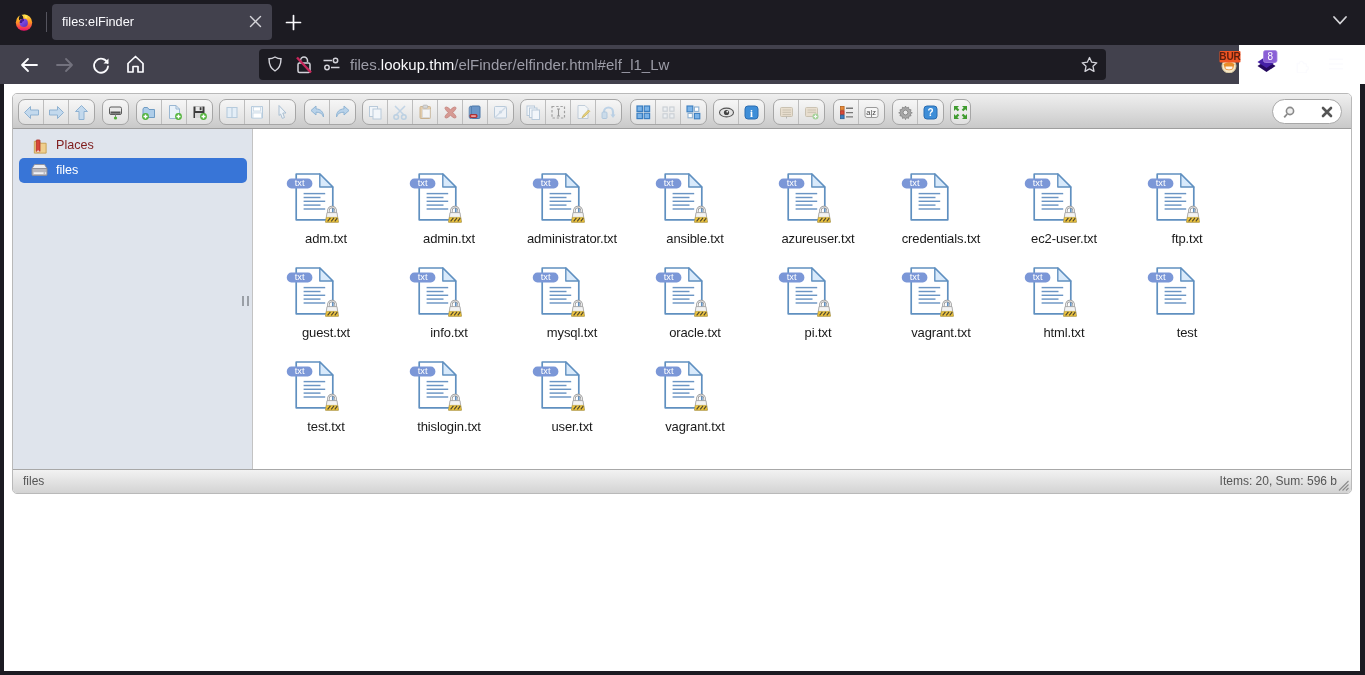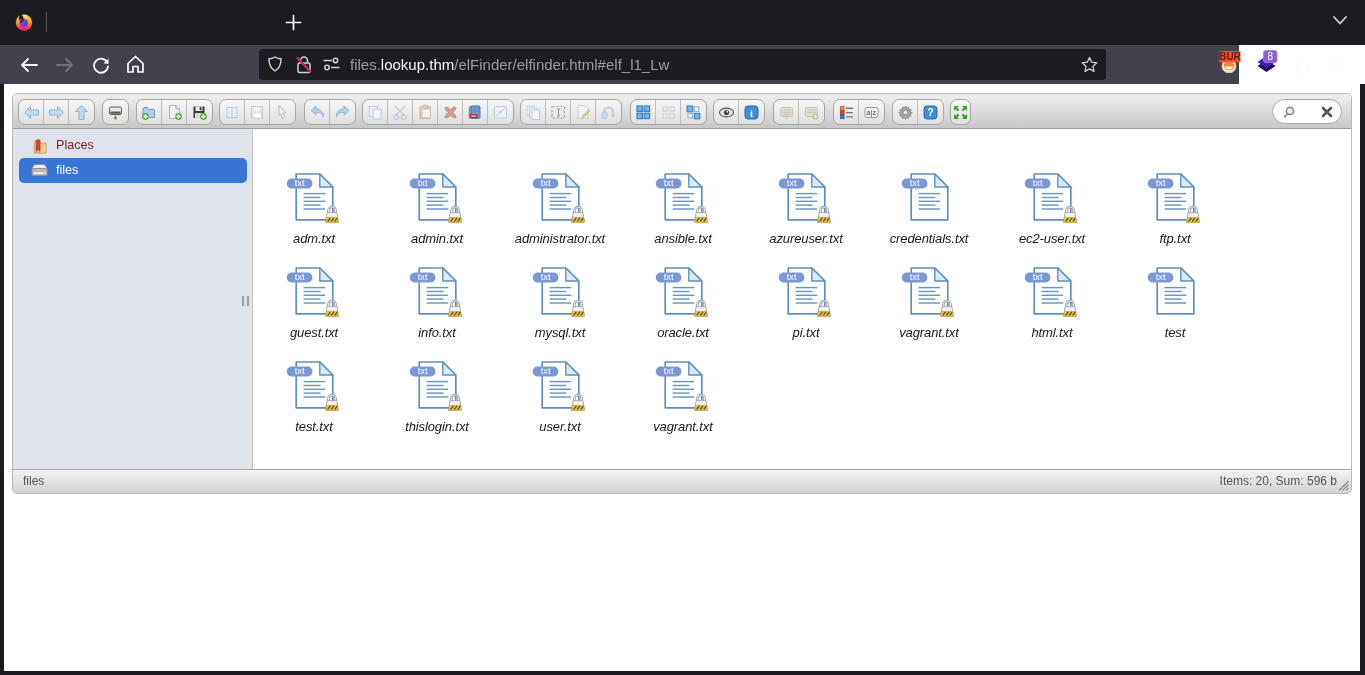--- a/index.html
+++ b/index.html
@@ -31,21 +31,21 @@
 #search { position:absolute; left:1259px; top:5px; width:70px; height:25px; background:#fff; border:1px solid #a8a8a8; border-radius:13px; }
 
 #sidebar { position:absolute; left:0; top:35px; width:240px; height:340px; background:#dfe4ec; border-right:1px solid #c3c3c3; }
 .navrow { position:absolute; left:0; width:240px; height:25px; font-size:12.6px; color:#7f1d1d; }
 .navrow .txt { position:absolute; left:43px; top:0; line-height:25px; }
 .navsel { position:absolute; left:6px; top:29px; width:228px; height:25px; background:#3875d7; border-radius:5px; }
 
 #cwd { position:absolute; left:241px; top:35px; width:1097px; height:340px; background:#fff; }
 .cell { position:absolute; width:120px; height:90px;margin-top:40px; }
 .cell svg.icn { position:absolute; left:32px; top:0; }
-.cell .lbl { position:absolute; left:0; top:58px; width:120px; text-align:center; font-size:13px; color:#1a1a1a; letter-spacing:-0.1px; white-space:nowrap;font-style:italic; }
+.cell .lbl { position:absolute; left:12px; top:58px; width:120px; text-align:center; font-size:13px; color:#1a1a1a; letter-spacing:-0.1px; white-space:nowrap; }
 
 #statusbar { position:absolute; left:0; top:375px; width:1338px; height:24px; background:linear-gradient(#f2f2f2,#d3d3d3); border-top:1px solid #a8a8a8; border-radius:0 0 4px 4px; font-size:12px; color:#555; }
 #statusbar .l { position:absolute; left:10px; top:0; line-height:23px; }
 #statusbar .r { position:absolute; right:14px; top:0; line-height:23px; }
 </style>
 </head>
 <body>
 <div id="win">
 
   <div id="tabbar">
@@ -61,20 +61,26 @@
             <stop offset="1" stop-color="#5b2db3"></stop>
         </linearGradient>
       </defs>
       <circle cx="9" cy="9.6" r="8.2" fill="url(#ffv)"></circle>
       <path d="M6.2 1.6 Q8.8 3.4 8.2 6.4 Q5.4 5.4 4.2 7.6 Q3 5.2 4.6 3 Q5.4 2 6.2 1.6 Z" fill="#1c1b22"></path>
       <path d="M9.4 1.2 Q12.6 2.6 12.2 5.8 Q11 4.8 9.8 5.2 Q10.4 3 9.4 1.2 Z" fill="#ffe755"></path>
       <circle cx="8.8" cy="9.9" r="4.1" fill="url(#ffp)"></circle>
       <path d="M4.7 9.9 a4.1 4.1 0 0 1 4.1 -4.1 l0.3 2.2 a2.1 2.1 0 0 0 -2.2 2 Z" fill="#46188f"></path>
     </svg>
     <div class="abs" style="left:46px;top:12px;width:1px;height:20px;background:#55545e"></div>
+    <div id="tab">
+        <span class="title">files:elFinder</span>
+        <svg style="position:absolute;right:10px;top:11px" width="13" height="13" viewBox="0 0 13 13">
+          <path d="M1.5 1.5 L11.5 11.5 M11.5 1.5 L1.5 11.5" stroke="#d5d5da" stroke-width="1.4" stroke-linecap="round"></path>
+        </svg>
+      </div>
     <svg class="abs" style="left:285px;top:14px" width="17" height="17" viewBox="0 0 17 17">
         <path d="M8.5 1.5 V15.5 M1.5 8.5 H15.5" stroke="#fbfbfe" stroke-width="1.7" stroke-linecap="round"></path>
       </svg>
     <svg class="abs" style="left:1332px;top:15px" width="16" height="11" viewBox="0 0 16 11">
         <path d="M2 2 L8 8.5 L14 2" fill="none" stroke="#d4d4d8" stroke-width="1.8" stroke-linecap="round"></path>
       </svg>
   </div>
 
   <div id="navbar">
     <svg class="abs" style="left:19px;top:10px" width="20" height="20" viewBox="0 0 20 20">

